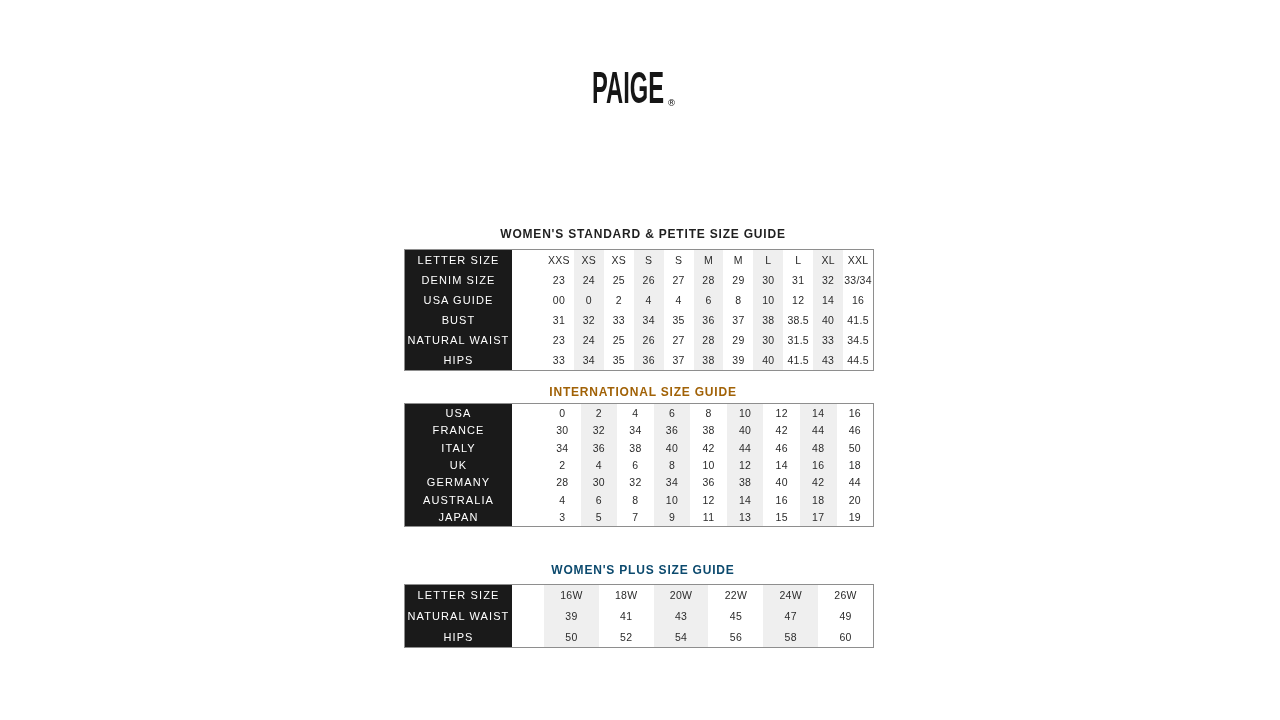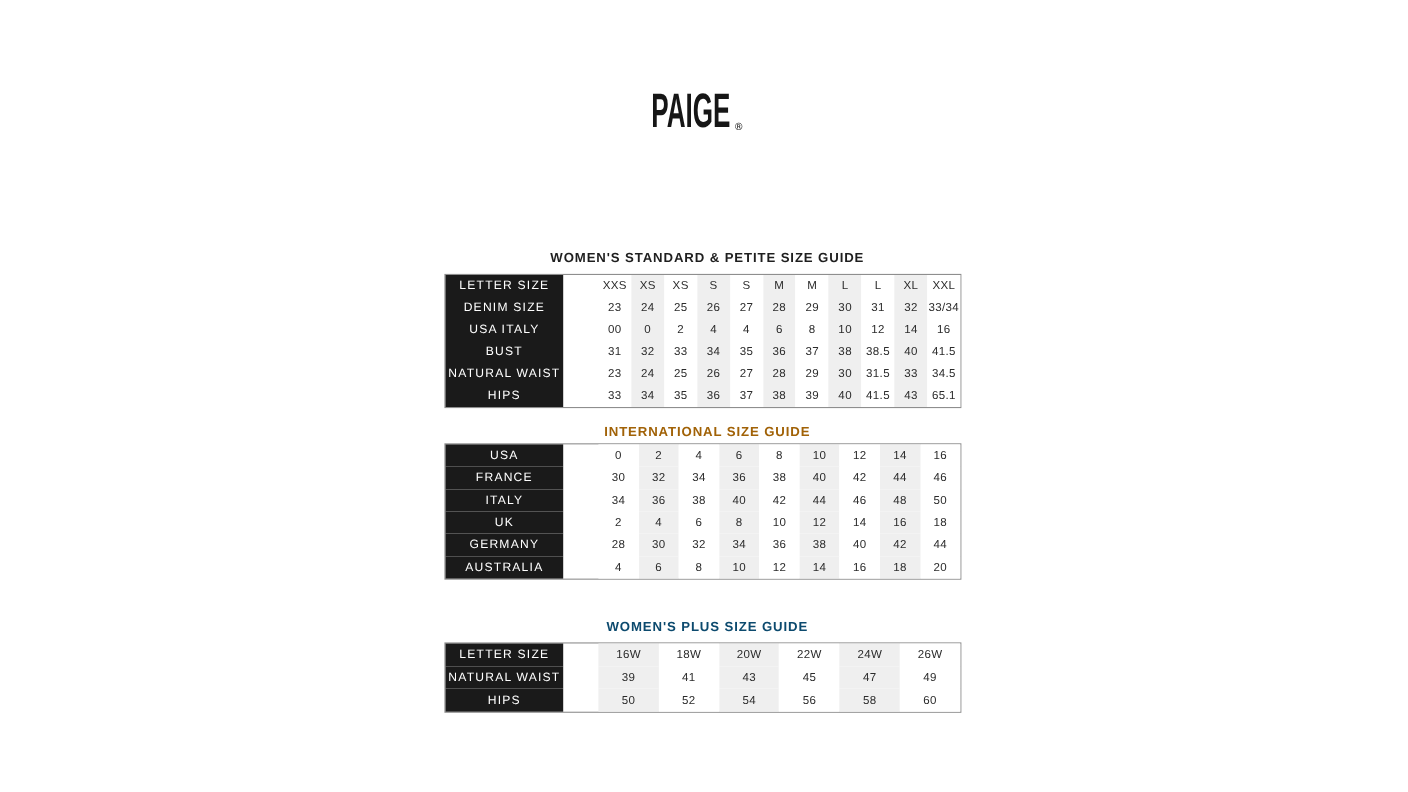--- a/index.html
+++ b/index.html
@@ -12,21 +12,21 @@
     position: relative;
     width: 1280px;
     height: 720px;
     background: #ffffff;
     overflow: hidden;
   }
 
   
   .logo-row {
     position: absolute;
-    top: 82px;
+    top: 70px;
     left: 0;
     width: 100%;
     display: flex;
     justify-content: center;
   }
   .logo-svg { display: block; }
   .logo-text {
     font-family: "Liberation Sans", sans-serif;
     font-weight: 700;
     font-size: 44px;
@@ -153,21 +153,21 @@
             <div class="tcell">27</div>
             <div class="tcell shaded">28</div>
             <div class="tcell">29</div>
             <div class="tcell shaded">30</div>
             <div class="tcell">31</div>
             <div class="tcell shaded">32</div>
             <div class="tcell">33/34</div>
           </div>
         </div>
         <div class="trow">
-          <div class="tlabel">USA ITALY</div>
+          <div class="tlabel">USA GUIDE</div>
           <div class="tvals">
             <div class="tcell">00</div>
             <div class="tcell shaded">0</div>
             <div class="tcell">2</div>
             <div class="tcell shaded">4</div>
             <div class="tcell">4</div>
             <div class="tcell shaded">6</div>
             <div class="tcell">8</div>
             <div class="tcell shaded">10</div>
             <div class="tcell">12</div>
@@ -213,21 +213,21 @@
             <div class="tcell">33</div>
             <div class="tcell shaded">34</div>
             <div class="tcell">35</div>
             <div class="tcell shaded">36</div>
             <div class="tcell">37</div>
             <div class="tcell shaded">38</div>
             <div class="tcell">39</div>
             <div class="tcell shaded">40</div>
             <div class="tcell">41.5</div>
             <div class="tcell shaded">43</div>
-            <div class="tcell">65.1</div>
+            <div class="tcell">44.5</div>
           </div>
         </div>
       </div>
 
     <h2 class="guide-title" id="title-1" style="color: #a16207;">INTERNATIONAL SIZE GUIDE</h2>
     <div class="size-table" id="table-1">
         <div class="trow">
           <div class="tlabel">USA</div>
           <div class="tvals">
             <div class="tcell">0</div>
@@ -304,20 +304,34 @@
             <div class="tcell shaded">6</div>
             <div class="tcell">8</div>
             <div class="tcell shaded">10</div>
             <div class="tcell">12</div>
             <div class="tcell shaded">14</div>
             <div class="tcell">16</div>
             <div class="tcell shaded">18</div>
             <div class="tcell">20</div>
           </div>
         </div>
+        <div class="trow">
+          <div class="tlabel">JAPAN</div>
+          <div class="tvals">
+            <div class="tcell">3</div>
+            <div class="tcell shaded">5</div>
+            <div class="tcell">7</div>
+            <div class="tcell shaded">9</div>
+            <div class="tcell">11</div>
+            <div class="tcell shaded">13</div>
+            <div class="tcell">15</div>
+            <div class="tcell shaded">17</div>
+            <div class="tcell">19</div>
+          </div>
+        </div>
       </div>
 
     <h2 class="guide-title" id="title-2" style="color: #0c4a6e;">WOMEN'S PLUS SIZE GUIDE</h2>
     <div class="size-table" id="table-2">
         <div class="trow">
           <div class="tlabel">LETTER SIZE</div>
           <div class="tvals">
             <div class="tcell shaded">16W</div>
             <div class="tcell">18W</div>
             <div class="tcell shaded">20W</div>

